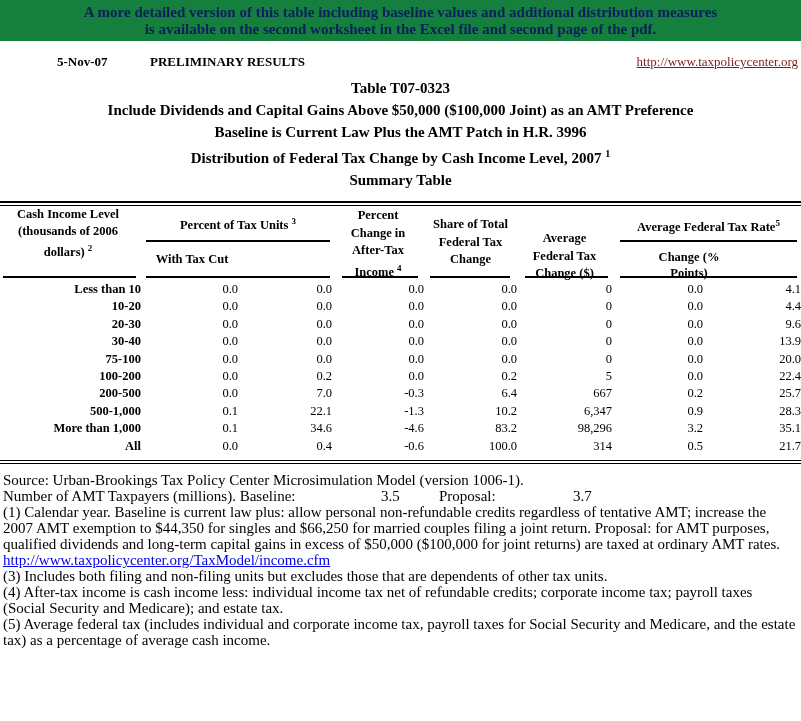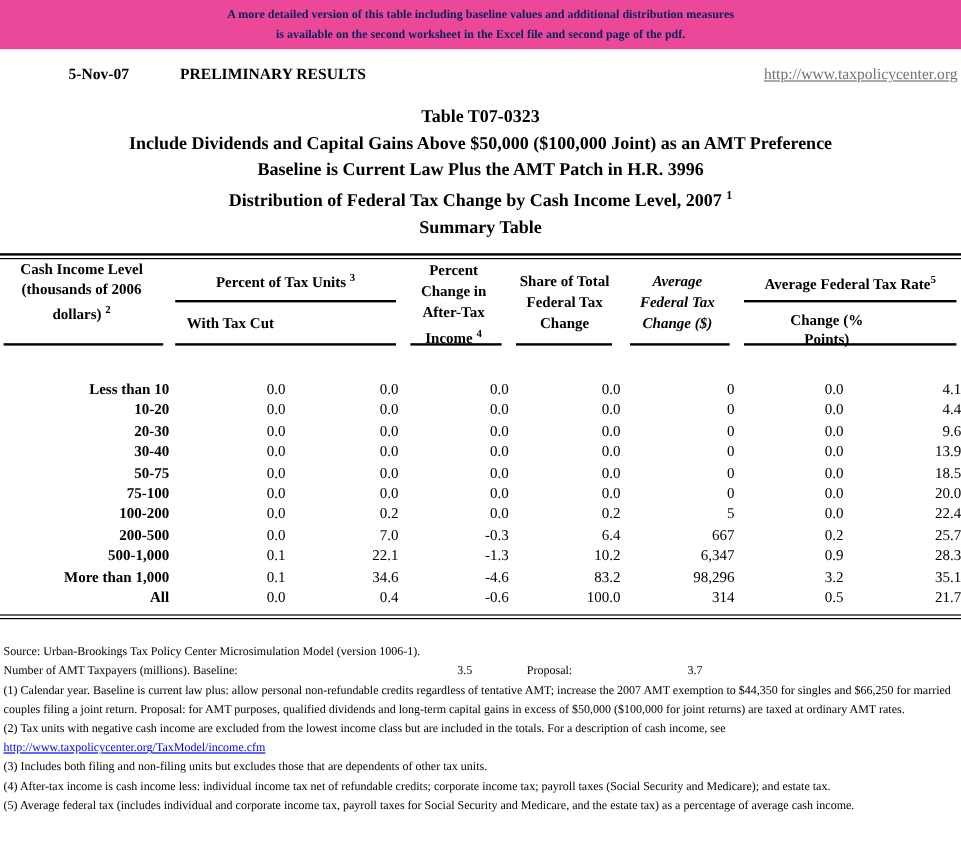--- a/index.html
+++ b/index.html
@@ -7,74 +7,74 @@
     position:relative;
     width:801px;height:721px;
     background:#ffffff;
     font-family:"Liberation Serif", serif;
     color:#000;
     overflow:hidden;
   }
   
   .banner{
     width:801px;height:41px;
-    background:#ec4899;
+    background:#15803d;
     color:#0a1f5c;
-    font-weight:bold;font-size:10px;line-height:17px;
+    font-weight:bold;font-size:15px;line-height:17px;
     text-align:center;
     padding-top:4px;box-sizing:border-box;
   }
   
   .masthead{position:relative;height:17px;margin-top:13px;font-size:13px;}
   .mh-date{position:absolute;left:57px;font-weight:bold;}
   .mh-status{position:absolute;left:150px;font-weight:bold;}
-  .mh-link{position:absolute;right:3px;color:#737373;text-decoration:underline;}
-  
-  .titles{margin-top:16px;text-align:center;font-weight:bold;font-size:15px;line-height:22px;}
+  .mh-link{position:absolute;right:3px;color:#7f1d1d;text-decoration:underline;}
+  
+  .titles{margin-top:6px;text-align:center;font-weight:bold;font-size:15px;line-height:22px;}
   .titles sup{font-size:10px;}
   
   .dline-top{margin-top:10px;height:5px;border-top:2.5px solid #000;border-bottom:1.2px solid #000;box-sizing:border-box;}
   .dline-bot{margin-top:5px;height:4px;border-top:1.2px solid #000;border-bottom:1.2px solid #000;box-sizing:border-box;}
   
   .thead{position:relative;height:72px;font-weight:bold;font-size:12.5px;}
   .thead sup{font-size:9px;}
   .hc{position:absolute;text-align:center;}
   .h-col1{left:0;top:8;width:136px;line-height:17px;}
   .h-g2{left:146px;top:10px;width:184px;}
   .h-col2{left:146px;top:46px;width:92px;}
   .h-col3{left:238px;top:38px;width:92px;line-height:15.5px;}
   .h-col4{left:332px;top:1px;width:92px;line-height:17.5px;}
   .h-col5{left:424px;top:10px;width:93px;line-height:17.5px;text-align:center;}
-  .h-col6{left:517px;top:10px;width:95px;line-height:17.5px;font-style:italic;}
+  .h-col6{left:517px;top:24px;width:95px;line-height:17.5px;}
   .h-g78{left:620px;top:12px;width:177px;}
   .h-col7{left:644px;top:44px;width:90px;line-height:15.5px;}
   .h-col8{left:712px;top:44px;width:90px;line-height:15.5px;}
   .seg{position:absolute;bottom:0;height:1.6px;background:#000;}
   .u-col1{left:3px;width:133px;}
   .u-g2{left:146px;width:184px;}
   .u-col4{left:342px;width:76px;}
   .u-col5{left:430px;width:80px;}
   .u-col6{left:525px;width:83px;}
   .u-g78{left:620px;width:177px;}
   .mid{position:absolute;top:34px;height:1.6px;background:#000;}
   .l-g2{left:146px;width:184px;}
   .l-g78{left:620px;width:177px;}
   
-  table.data{border-collapse:collapse;table-layout:fixed;width:801px;margin-top:28px;}
+  table.data{border-collapse:collapse;table-layout:fixed;width:801px;margin-top:3px;}
   table.data td{padding:0;font-size:12.5px;line-height:17.4px;height:17.4px;text-align:right;white-space:nowrap;}
   td.c1{font-weight:bold;padding-right:37px;}
   td.c2{padding-right:37px;}
   td.c3{padding-right:27px;}
   td.c4{padding-right:24px;}
   td.c5{padding-right:32px;}
   td.c6{padding-right:26px;}
   td.c7{padding-right:6px;}
   td.c8{padding-right:10px;}
   
-  .footer{margin-top:20px;padding:0 3px;font-size:10px;line-height:16px;font-family:Liberation Serif, serif;}
+  .footer{margin-top:8px;padding:0 3px;font-size:15px;line-height:16px;font-family:Liberation Serif, serif;}
   .footer p{margin:0;}
   .amtline{position:relative;}
   .amtline .pos{position:absolute;top:0;}
   .pos-baseline{left:378px;text-align:center;}
   .pos-proplbl{left:436px;}
   .pos-propval{left:570px;}
   a.flink{color:#0000ee;text-decoration:underline;}
 </style>
 </head>
 <body>
@@ -199,30 +199,20 @@
           <td class="c1">30-40</td>
           <td class="c2">0.0</td>
           <td class="c3">0.0</td>
           <td class="c4">0.0</td>
           <td class="c5">0.0</td>
           <td class="c6">0</td>
           <td class="c7">0.0</td>
           <td class="c8">13.9</td>
         </tr>
         <tr>
-          <td class="c1">50-75</td>
-          <td class="c2">0.0</td>
-          <td class="c3">0.0</td>
-          <td class="c4">0.0</td>
-          <td class="c5">0.0</td>
-          <td class="c6">0</td>
-          <td class="c7">0.0</td>
-          <td class="c8">18.5</td>
-        </tr>
-        <tr>
           <td class="c1">75-100</td>
           <td class="c2">0.0</td>
           <td class="c3">0.0</td>
           <td class="c4">0.0</td>
           <td class="c5">0.0</td>
           <td class="c6">0</td>
           <td class="c7">0.0</td>
           <td class="c8">20.0</td>
         </tr>
         <tr>
@@ -282,20 +272,19 @@
 
   <div class="footer">
     <p>Source: Urban-Brookings Tax Policy Center Microsimulation Model (version 1006-1).</p>
     <div class="amtline">
       <span>Number of AMT Taxpayers (millions).  Baseline:</span>
       <span class="pos pos-baseline">3.5</span>
       <span class="pos pos-proplbl">Proposal:</span>
       <span class="pos pos-propval">3.7</span>
     </div>
     <p>(1) Calendar year. Baseline is current law plus: allow personal non-refundable credits regardless of tentative AMT; increase the 2007 AMT exemption to $44,350 for singles and $66,250 for married couples filing a joint return.  Proposal: for AMT purposes, qualified dividends and long-term capital gains in excess of $50,000 ($100,000 for joint returns) are taxed at ordinary AMT rates.</p>
-    <p>(2) Tax units with negative cash income are excluded from the lowest income class but are included in the totals. For a description of cash income, see</p>
     <p><a class="flink" href="#">http://www.taxpolicycenter.org/TaxModel/income.cfm</a></p>
     <p>(3) Includes both filing and non-filing units but excludes those that are dependents of other tax units.</p>
     <p>(4) After-tax income is cash income less: individual income tax net of refundable credits; corporate income tax; payroll taxes (Social Security and Medicare); and estate tax.</p>
     <p>(5) Average federal tax (includes individual and corporate income tax, payroll taxes for Social Security and Medicare, and the estate tax) as a percentage of average cash income.</p>
   </div>
 
 </div>
 
 </body></html>

